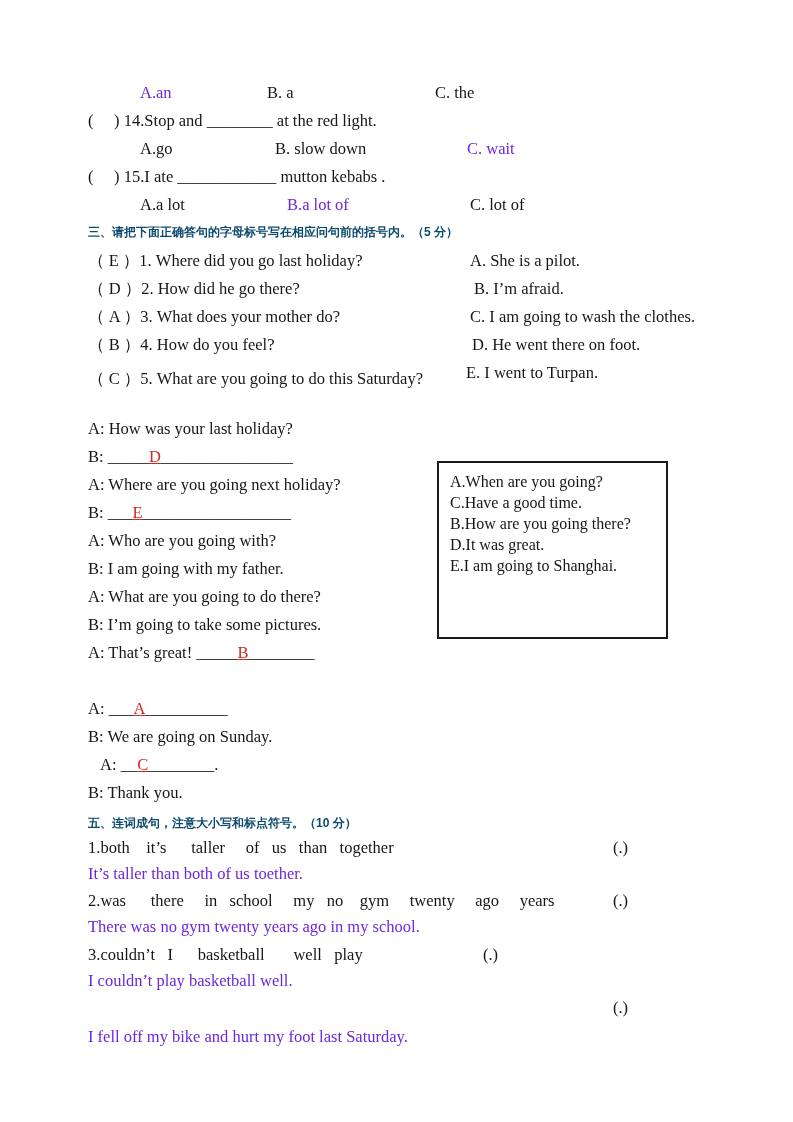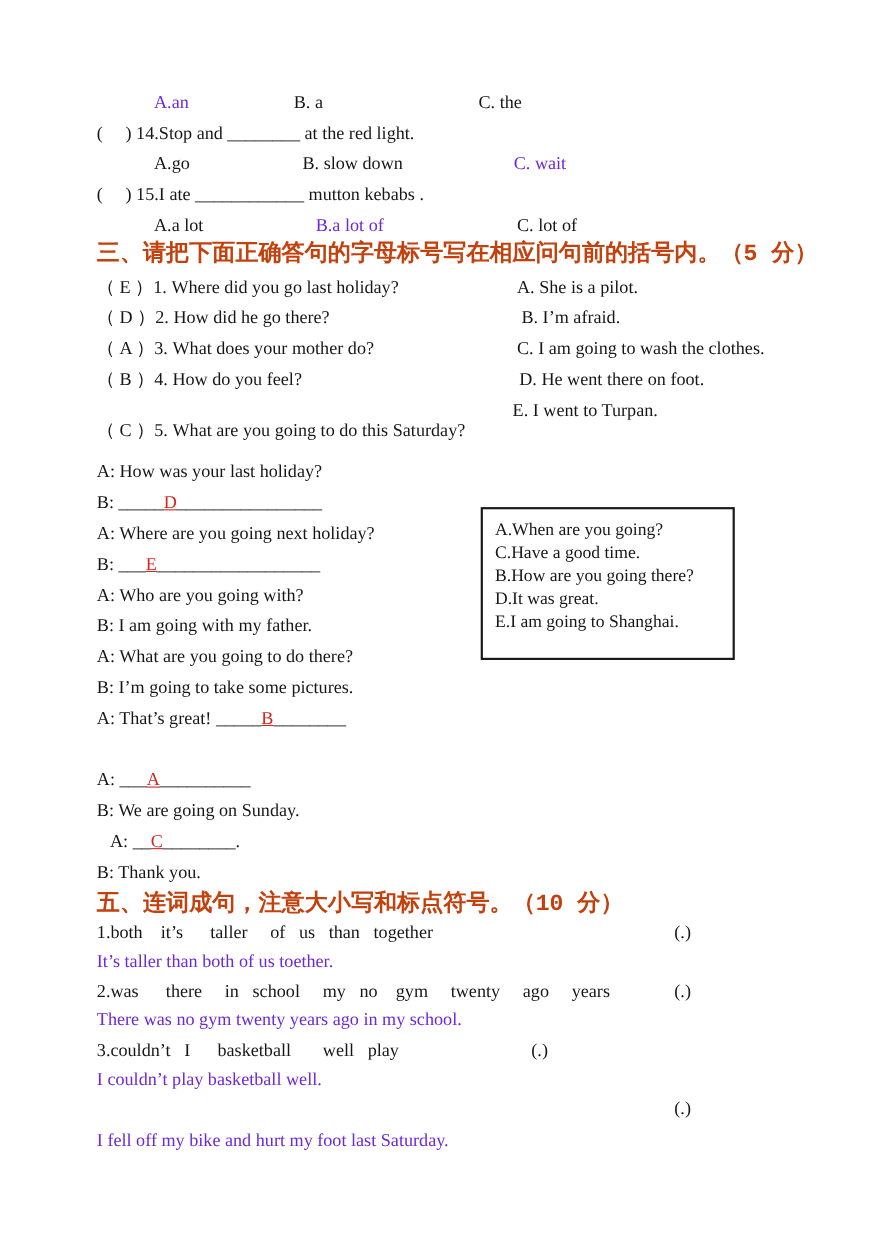--- a/index.html
+++ b/index.html
@@ -5,27 +5,27 @@
   html,body{margin:0;padding:0;}
   body{
     width:793px;height:1122px;background:#ffffff;position:relative;overflow:hidden;
     font-family:"Liberation Serif","DejaVu Serif",serif;color:#161616;
   }
   .page{position:absolute;left:0;top:0;width:793px;height:1122px;}
   .l{
     position:absolute;white-space:pre;font-size:16.5px;line-height:22px;color:#161616;
   }
   .hd{
-    position:absolute;white-space:pre;font-size:21px;line-height:26px;font-weight:bold;color:#c2410c;
-    font-family:Liberation Mono, monospace;
+    position:absolute;white-space:pre;font-size:12px;line-height:26px;font-weight:bold;color:#0c4a6e;
+    font-family:Liberation Sans, sans-serif;
   }
   .red{color:#6d28d9;}
   .red-ul{color:#d02820;text-decoration:underline;}
   .box{
-    position:absolute;left:437px;top:461px;width:231px;height:139px;border:2px solid #1a1a1a;
+    position:absolute;left:437px;top:461px;width:231px;height:178px;border:2px solid #1a1a1a;
     box-sizing:border-box;padding:8px 6px 11px 11px;
   }
   .box .bo{display:block;white-space:pre;font-size:16px;line-height:21px;color:#161616;}
   .dot{position:absolute;white-space:pre;font-size:16.5px;line-height:22px;color:#161616;}
 </style>
 </head>
 <body>
 
 <div class="page">
 
@@ -52,21 +52,21 @@
 
   <span class="l" style="top:278px;left:88px">（ D ）2. How did he go there?</span>
   <span class="l" style="top:278px;left:474px">B. I’m afraid.</span>
 
   <span class="l" style="top:306px;left:88px">（ A ）3. What does your mother do?</span>
   <span class="l" style="top:306px;left:470px">C. I am going to wash the clothes.</span>
 
   <span class="l" style="top:334px;left:88px">（ B ）4. How do you feel?</span>
   <span class="l" style="top:334px;left:472px">D. He went there on foot.</span>
 
-  <span class="l" style="top:380px;left:88px">（ C ）5. What are you going to do this Saturday?</span>
+  <span class="l" style="top:368px;left:88px">（ C ）5. What are you going to do this Saturday?</span>
   <span class="l" style="top:362px;left:466px">E. I went to Turpan.</span>
 
 
   <div class="l" style="top:418px;left:88px"><span>A: How was your last holiday?</span><span class="red-ul"></span><span></span></div>
   <div class="l" style="top:446px;left:88px"><span>B: _____</span><span class="red-ul">D</span><span>________________</span></div>
   <div class="l" style="top:474px;left:88px"><span>A: Where are you going next holiday?</span><span class="red-ul"></span><span></span></div>
   <div class="l" style="top:502px;left:88px"><span>B: ___</span><span class="red-ul">E</span><span>__________________</span></div>
   <div class="l" style="top:530px;left:88px"><span>A: Who are you going with?</span><span class="red-ul"></span><span></span></div>
   <div class="l" style="top:558px;left:88px"><span>B: I am going with my father.</span><span class="red-ul"></span><span></span></div>
   <div class="l" style="top:586px;left:88px"><span>A: What are you going to do there?</span><span class="red-ul"></span><span></span></div>

